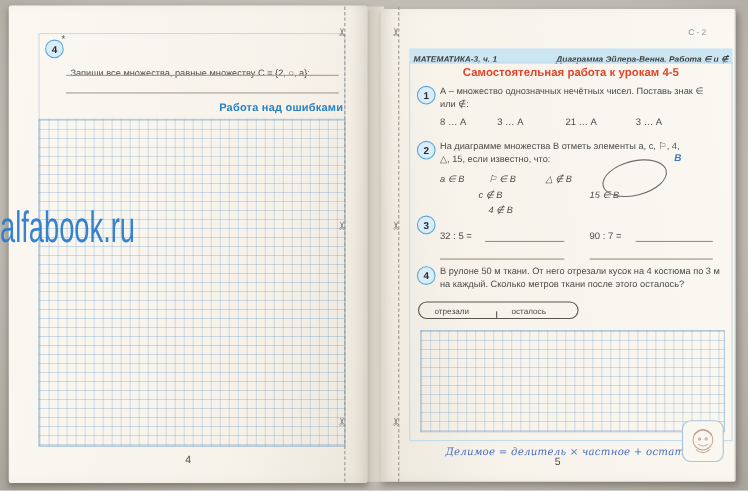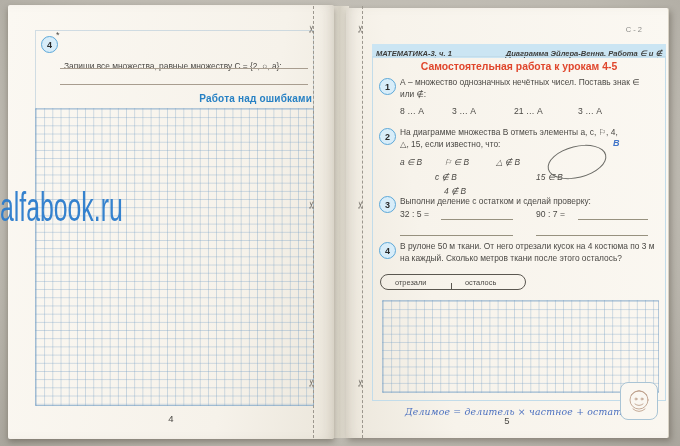--- a/index.html
+++ b/index.html
@@ -123,21 +123,20 @@
   <span class="fact" style="left:150px;top:149px;">△ ∉ B</span>
   <span class="fact" style="left:54px;top:164px;margin-left:35px;">c ∉ B</span>
   <span class="fact" style="left:98px;top:164px;margin-top:14px;">4 ∉ B</span>
   <span class="fact" style="left:150px;top:164px;margin-left:40px;">15 ∈ B</span>
   <div class="venn"></div>
   <span class="venn-label">B</span>
 
   <div class="tnum" style="left:33px;top:188px;">
     <span>3</span>
   </div>
-  <div class="ttext" style="left:54px;top:188px;width:256px;">Выполни деление с остатком и сделай проверку:</div>
   <span class="ans" style="left:54px;top:201px;">32 : 5 =</span>
   <div class="blank" style="left:95px;top:211px;width:72px;"></div>
   <span class="ans" style="left:190px;top:201px;">90 : 7 =</span>
   <div class="blank" style="left:232px;top:211px;width:70px;"></div>
   <div class="blank" style="left:54px;top:227px;width:113px;"></div>
   <div class="blank" style="left:190px;top:227px;width:112px;"></div>
 
   <div class="tnum" style="left:33px;top:234px;">
     <span>4</span>
   </div>

